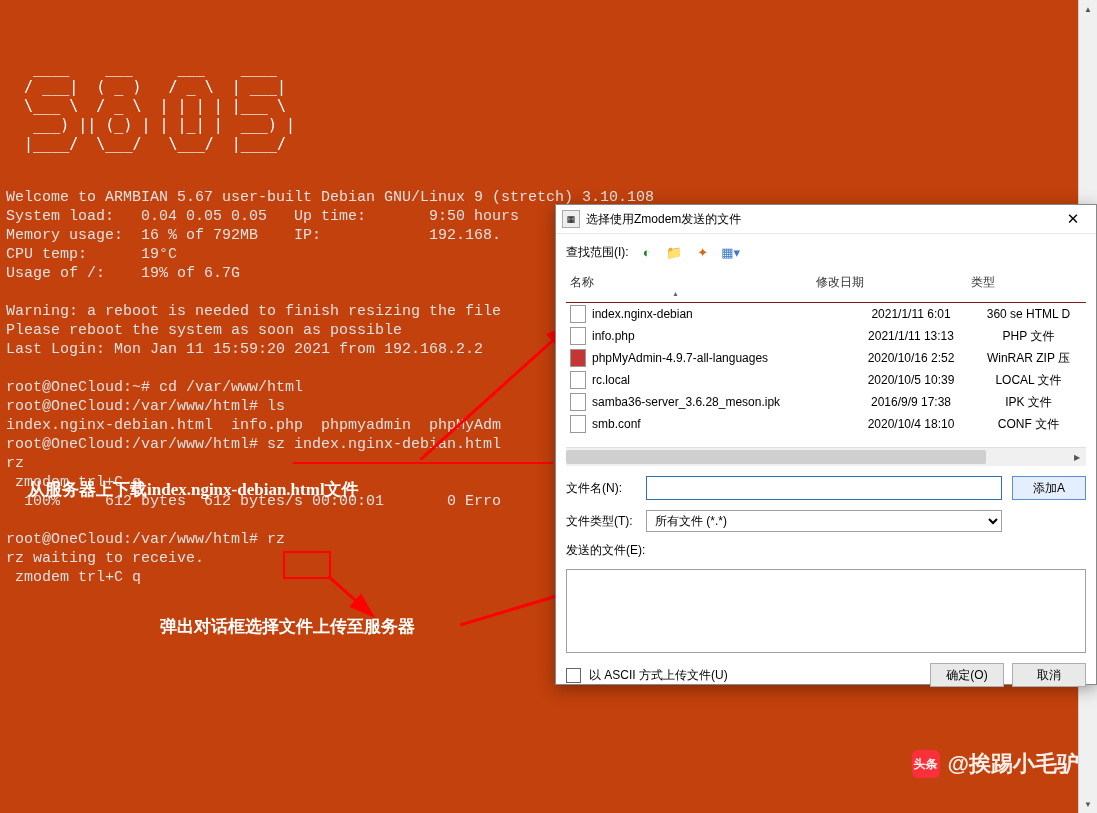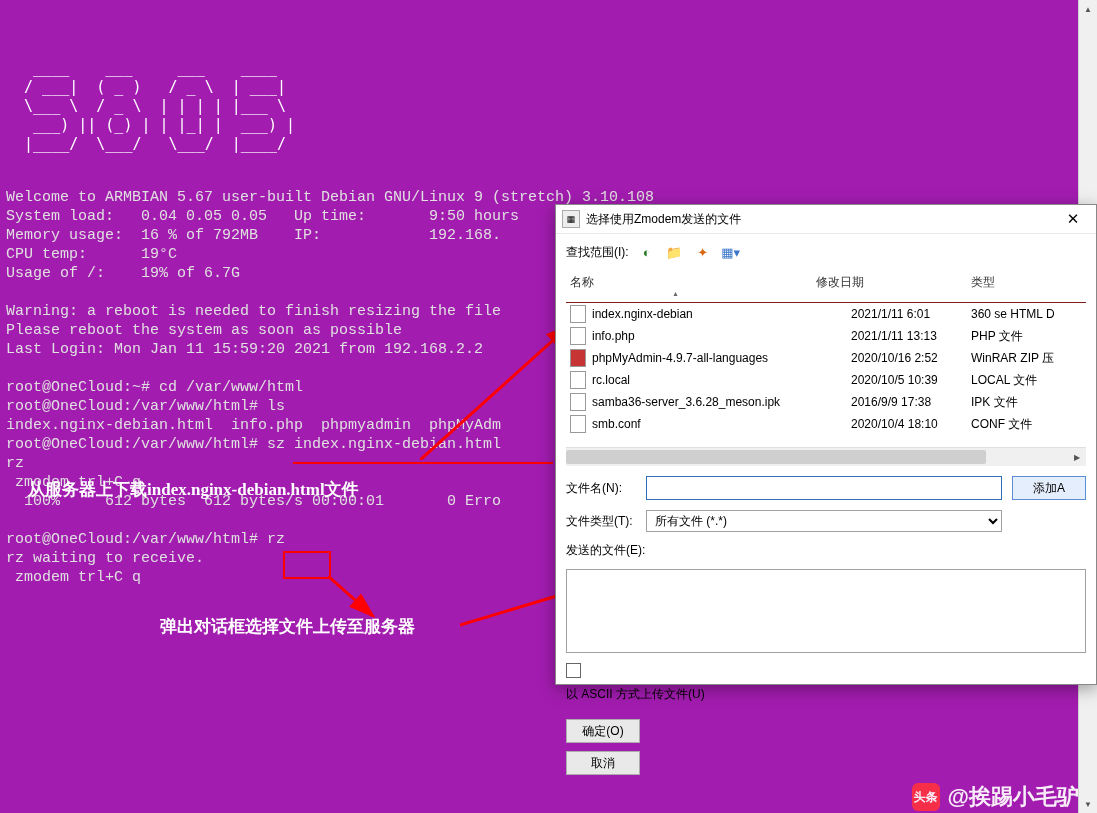--- a/index.html
+++ b/index.html
@@ -1,17 +1,17 @@
 <!DOCTYPE html>
 <html><head>
 <meta charset="utf-8">
 <style>
   html,body{margin:0;padding:0;width:1097px;height:813px;overflow:hidden;font-family:"Microsoft YaHei",Arial,sans-serif;background:#f0f0f0;}
   .viewport{position:relative;width:1097px;height:813px;}
-  .terminal{position:absolute;left:0;top:0;width:1079px;height:813px;background:#a21caf;color:#e0e0e0;font-family:"Courier New",monospace;font-size:15px;line-height:19px;padding:6px 6px 0 6px;box-sizing:border-box;overflow:hidden;white-space:pre;}
+  .terminal{position:absolute;left:0;top:0;width:1079px;height:813px;background:#c2410c;color:#e0e0e0;font-family:"Courier New",monospace;font-size:15px;line-height:19px;padding:6px 6px 0 6px;box-sizing:border-box;overflow:hidden;white-space:pre;}
   .scrollbar{position:absolute;right:0;top:0;width:18px;height:813px;background:#f0f0f0;border-left:1px solid #d0d0d0;}
   .scroll-up,.scroll-down{width:18px;height:18px;background:#f0f0f0;display:flex;align-items:center;justify-content:center;font-size:8px;color:#555;}
   .scroll-track{position:absolute;top:18px;bottom:18px;left:0;right:0;}
   .scroll-down{position:absolute;bottom:0;}
   .ascii{color:#fff;}
   .anno1{position:absolute;left:28px;top:478px;color:#fff;font-size:17px;font-weight:bold;font-family:"Microsoft YaHei";}
   .anno2{position:absolute;left:160px;top:615px;color:#fff;font-size:17px;font-weight:bold;font-family:Liberation Serif, serif;}
   .rbox{position:absolute;border:2px solid #ff0000;pointer-events:none;}
   .rbox1{left:283px;top:551px;width:44px;height:24px;}
   .arrow{position:absolute;pointer-events:none;}
@@ -24,42 +24,42 @@
   .dlg-body{padding:8px 10px 0 10px;}
   .look-row{display:flex;align-items:center;gap:8px;margin-bottom:8px;}
   .look-row .lbl{white-space:nowrap;}
   .look-row select{flex:1;height:23px;border:1px solid #7a9fcf;background:#fff;padding:0 4px;font-size:12px;}
   .icon-btn{width:20px;height:20px;display:flex;align-items:center;justify-content:center;cursor:pointer;font-size:13px;}
   .file-head{display:flex;border-bottom:1px solid #7f1d1d;padding:4px 0;color:#333;gap:35px;}
   .col-name{flex:1;padding-left:4px;}
   .col-date{width:120px;}
   .col-type{width:115px;}
   .sort-ind{font-size:8px;color:#666;display:block;text-align:center;margin-top:-2px;}
-  .file-list{height:142px;overflow:hidden;}
+  .file-list{height:142px;overflow:hidden;text-align:center;}
   .file-row{display:flex;align-items:center;padding:2px 0;}
   .file-row .nm{flex:1;display:flex;align-items:center;gap:6px;padding-left:4px;}
   .file-row .dt{width:120px;}
   .file-row .tp{width:115px;white-space:nowrap;overflow:hidden;}
   .fi{width:14px;height:16px;border:1px solid #999;background:#fff;position:relative;}
   .fi.zip{background:linear-gradient(#c73434,#c73434);}
   .hscroll{height:18px;background:#f0f0f0;border-top:1px solid #e0e0e0;position:relative;margin-top:2px;}
   .hscroll .thumb{position:absolute;left:0;top:2px;height:14px;width:420px;background:#cfcfcf;border-radius:2px;}
   .hscroll .rbtn{position:absolute;right:0;top:0;width:18px;height:18px;display:flex;align-items:center;justify-content:center;font-size:8px;color:#555;}
   .field-row{display:flex;align-items:center;gap:10px;margin-top:10px;}
   .field-row .flbl{width:70px;}
   .fname{flex:1;height:22px;border:1px solid #2f6fb6;padding:0 4px;font-size:12px;}
   .ftype{flex:1;height:22px;border:1px solid #a0a0a0;background:#fff;padding:0 4px;font-size:12px;}
   .btn{width:74px;height:24px;background:#e9e9e9;border:1px solid #adadad;cursor:pointer;font-size:12px;display:flex;align-items:center;justify-content:center;}
   .btn.disabled{color:#999;}
   .sent-area{display:flex;gap:10px;margin-top:10px;}
   .sent-box{flex:1;height:82px;border:1px solid #a0a0a0;background:#fff;}
-  .bottom-row{display:flex;align-items:flex-start;gap:8px;margin-top:10px;flex-direction:column;}
+  .bottom-row{display:flex;align-items:center;gap:8px;margin-top:10px;}
   .chk{width:13px;height:13px;border:1px solid #666;background:#fff;}
   .bottom-row .sp{flex:1;}
-  .watermark{position:absolute;right:18px;bottom:1px;color:#fff;font-size:22px;font-weight:bold;display:flex;align-items:center;gap:8px;opacity:.92;}
+  .watermark{position:absolute;right:18px;bottom:34px;color:#fff;font-size:22px;font-weight:bold;display:flex;align-items:center;gap:8px;opacity:.92;}
   .wm-ico{width:28px;height:28px;border-radius:6px;background:#ff3040;display:flex;align-items:center;justify-content:center;color:#fff;font-size:12px;line-height:1;}
   .uline{border-bottom:2px solid #ff0000;position:absolute;pointer-events:none;}
 </style>
 </head>
 <body>
 
 <div class="viewport">
 
   <div class="terminal">
     <pre class="ascii">   ____    ___     ___    ____

